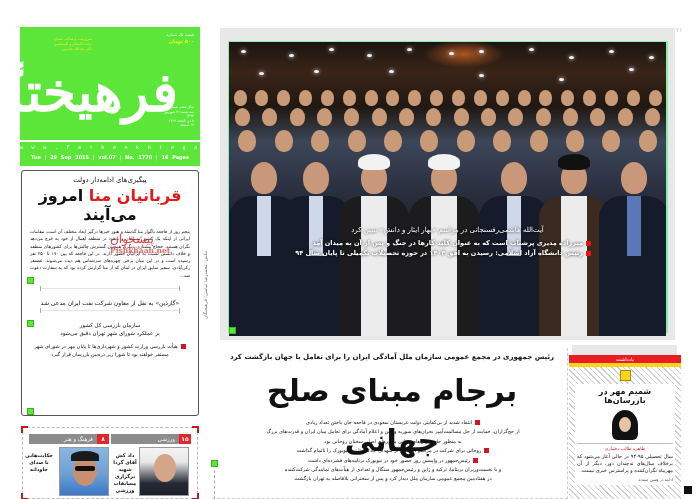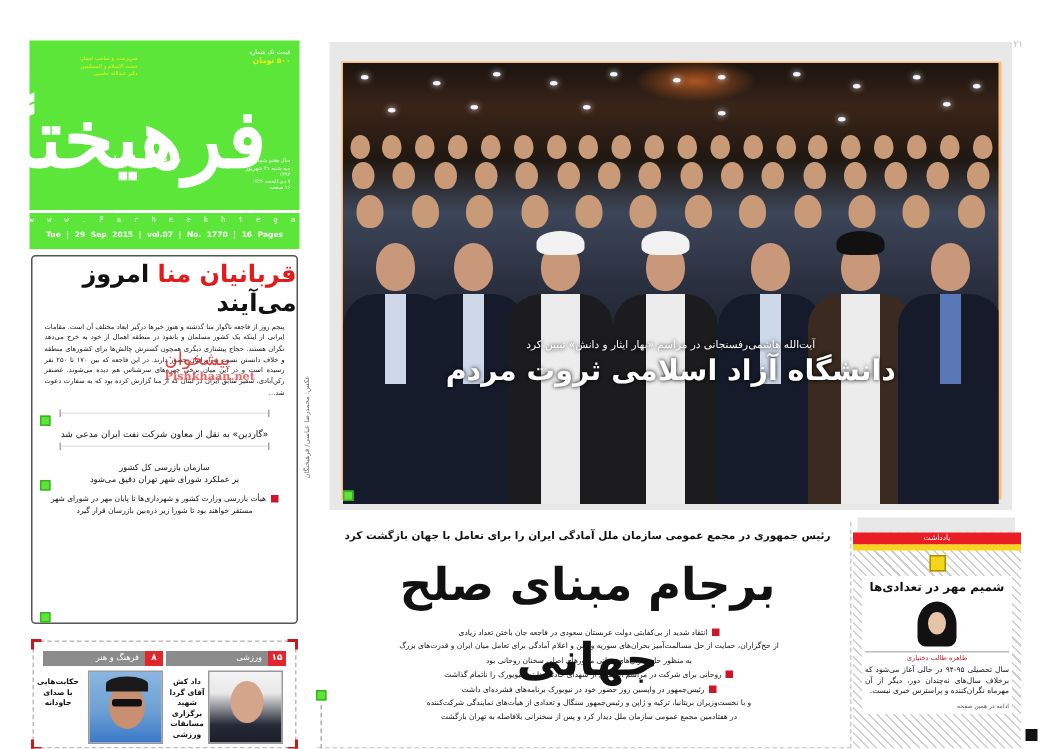--- a/index.html
+++ b/index.html
@@ -17,21 +17,21 @@
   .masthead .price b { color: #f2f21a; font-size: 5px; }
   .masthead .issue-info { position: absolute; right: 6px; top: 78px; width: 40px; font-size: 3.5px; line-height: 4.6px; color: #fff; text-align: right; }
 
   .masthead-strip { position: absolute; left: 20px; top: 142px; width: 180px; height: 24px; background: #5ce63a; color: #fff; direction: ltr; }
   .masthead-strip .url { font-size: 5px; letter-spacing: 8.6px; text-align: center; padding-top: 2px; font-family: "DejaVu Sans Mono", monospace; }
   .masthead-strip .dateline { font-size: 5px; text-align: center; padding-top: 4px; font-weight: bold; word-spacing: 2px; }
 
   
   .left-box { position: absolute; left: 21px; top: 170px; width: 178px; height: 246px; border: 1px solid #555; border-radius: 3px; background: #fff; }
   .left-box .kicker { font-size: 7px; text-align: center; margin-top: 5px; }
-  .left-box .headline { font-size: 16px; font-weight: bold; text-align: right; margin-top: 2px; letter-spacing: -0.5px; }
+  .left-box .headline { font-size: 16px; font-weight: bold; text-align: center; margin-top: 2px; letter-spacing: -0.5px; }
   .left-box .headline .red { color: #e31b1b; }
   .left-box .body { font-size: 4.5px; line-height: 7.3px; text-align: justify; padding: 4px 8px 0 8px; height: 60px; overflow: hidden; position: relative; }
   .watermark { position: absolute; left: 110px; top: 232px; color: #e02020; font-family: "DejaVu Serif", serif; direction: ltr; }
   .watermark .wm-fa { font-size: 12px; font-weight: normal; line-height: 14px; opacity: 0.85; }
   .watermark .wm-url { font-size: 7.5px; font-weight: bold; color: #e84040; opacity: 0.8; }
   .sep { height: 1px; margin: 4px 18px 0 18px; background: #e5e5e5; position: relative; }
   .sep::before, .sep::after { content: ""; position: absolute; top: -2px; width: 1px; height: 5px; background: #aaa; }
   .sep::before { left: 0; } .sep::after { right: 0; }
   .green-tag { position: absolute; width: 7px; height: 7px; background: #5ce63a; border: 1px solid #3bb31f; }
   .left-box .kicker2 { font-size: 6px; text-align: center; margin-top: 10px; }
@@ -45,21 +45,21 @@
   .teasers { position: absolute; left: 22px; top: 427px; width: 176px; height: 72px; border: 1px dashed #bbb; }
   .teasers .corner { position: absolute; width: 7px; height: 7px; border-color: #c41a1a; border-style: solid; }
   .teaser { position: absolute; top: 6px; width: 80px; height: 64px; }
   .teaser .bar { height: 10px; background: #8c8c8c; color: #fff; font-size: 5.5px; line-height: 10px; padding-right: 16px; position: relative; }
   .teaser .bar .num { position: absolute; right: 0; top: 0; width: 12px; height: 10px; background: #e3262b; color: #fff; font-weight: bold; font-size: 6px; text-align: center; line-height: 10px; }
   .teaser .photo { position: absolute; top: 13px; width: 50px; height: 49px; border: 1px solid #999; overflow: hidden; }
   .teaser .caption { position: absolute; top: 18px; width: 28px; font-size: 5px; line-height: 7px; font-weight: bold; text-align: center; }
 
   
   .photo-frame { position: absolute; left: 220px; top: 28px; width: 455px; height: 312px; background: #e8e8e8; }
-  .photo-inner { position: absolute; left: 8px; top: 13px; width: 440px; height: 292px; background: #fdba74; }
+  .photo-inner { position: absolute; left: 8px; top: 13px; width: 440px; height: 292px; background: #86efac; }
   .photo { position: absolute; left: 1px; top: 1px; width: 437px; height: 294px; overflow: hidden;
     background:
       radial-gradient(ellipse 40px 14px at 235px 12px, rgba(230,110,40,0.7), transparent),
       linear-gradient(180deg, #1a1410 0%, #3a2418 10%, #201812 22%, #3c4658 34%, #2b3040 50%, #181c28 70%, #0d0f14 100%); }
   .photo .lights span { position: absolute; width: 5px; height: 3px; border-radius: 50%; background: #f0f4ff; box-shadow: 0 0 4px #fff; }
   .crowd-row { position: absolute; left: 0; width: 437px; display: flex; justify-content: space-around; }
   .head { width: 13px; height: 16px; border-radius: 50% 50% 45% 45%; background: #c89a78; }
   .front-figures { position: absolute; left: 0; top: 110px; width: 437px; height: 184px; }
   .fig { position: absolute; bottom: 0; }
   .fig .fhead { width: 26px; height: 32px; border-radius: 50% 50% 46% 46%; background: #c9987a; margin: 0 auto; position: relative; }
@@ -126,20 +126,21 @@
     <div>۷ ذی الحجه ۱۴۳۶</div>
     <div>۱۶ صفحه</div>
   </div>
 </div>
 <div class="masthead-strip">
   <div class="url">www.Farheekhtegan.ir</div>
   <div class="dateline">Tue | 29 Sep 2015 | vol.07 | No. 1770 | 16 Pages</div>
 </div>
 
 <div class="left-box">
+  <div class="kicker">پیگیری‌های ادامه‌دار دولت</div>
   <div class="headline">
     <span class="red">قربانیان منا</span>
     <span>امروز می‌آیند</span>
   </div>
   <div class="body">پنجم روز از فاجعه ناگوار منا گذشته و هنوز خبرها درگیر ابعاد مختلف آن است. مقامات ایرانی از اینکه یک کشور مسلمان و بانفوذ در منطقه اهمال از خود به خرج می‌دهد نگران هستند. حجاج پیشتازی دیگری همچون گسترش چالش‌ها برای کشورهای منطقه و خلاف دانستن نسبت به ایرانیان حضور دارند. در این فاجعه که بین ۱۷۰ تا ۲۵۰ نفر رسیده است و در این میان برخی چهره‌های سرشناس هم دیده می‌شوند. غضنفر رکن‌آبادی، سفیر سابق ایران در لبنان که از منا گزارش کرده بود که به سفارت دعوت شد...</div>
   <div class="sep"></div>
   <div class="kicker2">«گاردین» به نقل از معاون شرکت نفت ایران مدعی شد</div>
   <div class="sep"></div>
   <div class="kicker3">
     <div>سازمان بازرسی کل کشور</div>
@@ -304,21 +305,24 @@
           </div>
         <div class="fig" style="left:370px;">
             <div class="fhead"></div>
             <div class="fbody">
               <div class="shirt" style="background:#5a78b8"></div>
             </div>
           </div>
       </div>
       <div class="photo-caption">
         <div class="pc-kicker">آیت‌الله هاشمی‌رفسنجانی در مراسم «بهار ایثار و دانش» تبیین کرد</div>
-        <div class="pc-head">دانشگاه آزاد اسلامی ثروت مردم</div>
+        <div class="pc-bullets">
+          <div><span class="red-sq"></span><span>میرزاده مدیری پرشتاب است که به عنوان کلید کارها در جنگ و پس از آن به میدان آمد</span></div>
+          <div><span class="red-sq"></span><span>رئیس دانشگاه آزاد اسلامی: رسیدن به افق ۱۴۰۴ در حوزه تحصیلات تکمیلی تا پایان سال ۹۴</span></div>
+        </div>
       </div>
     </div>
   </div>
 </div>
 <div class="green-tag" style="left:229px;top:327px;"></div>
 <div class="credit">عکس: محمدرضا عباسی/ فرهیختگان</div>
 
 <div class="main-area-dash"></div>
 <div class="main-kicker">رئیس جمهوری در مجمع عمومی سازمان ملل آمادگی ایران را برای تعامل با جهان بازگشت کرد</div>
 <div class="main-headline">برجام مبنای صلح جهانی</div>
@@ -333,21 +337,21 @@
 </div>
 <div class="green-tag" style="left:211px;top:460px;"></div>
 <div class="left-dash-v"></div>
 
 <div class="right-rule-v"></div>
 <div class="right-box">
   <div class="rb-top">یادداشت</div>
   <div class="rb-yellow"></div>
   <div class="rb-icon"></div>
   <div class="rb-inner">
-    <div class="rb-title">شمیم مهر در تعدادی‌ها</div>
+    <div class="rb-title">شمیم مهر در بازرسان‌ها</div>
     <div class="rb-portrait">
       <div class="hijab"></div>
       <div class="face"></div>
     </div>
     <div class="rb-author">طاهره طالب‌ دختیاری</div>
     <div class="rb-text">سال تحصیلی ۹۵-۹۴ در حالی آغاز می‌شود که برخلاف سال‌های نه‌چندان دور، دیگر از آن مهرماه نگران‌کننده و پراسترس خبری نیست.</div>
     <div class="rb-cont">ادامه در همین صفحه</div>
   </div>
 </div>
 <div class="black-square"></div>

